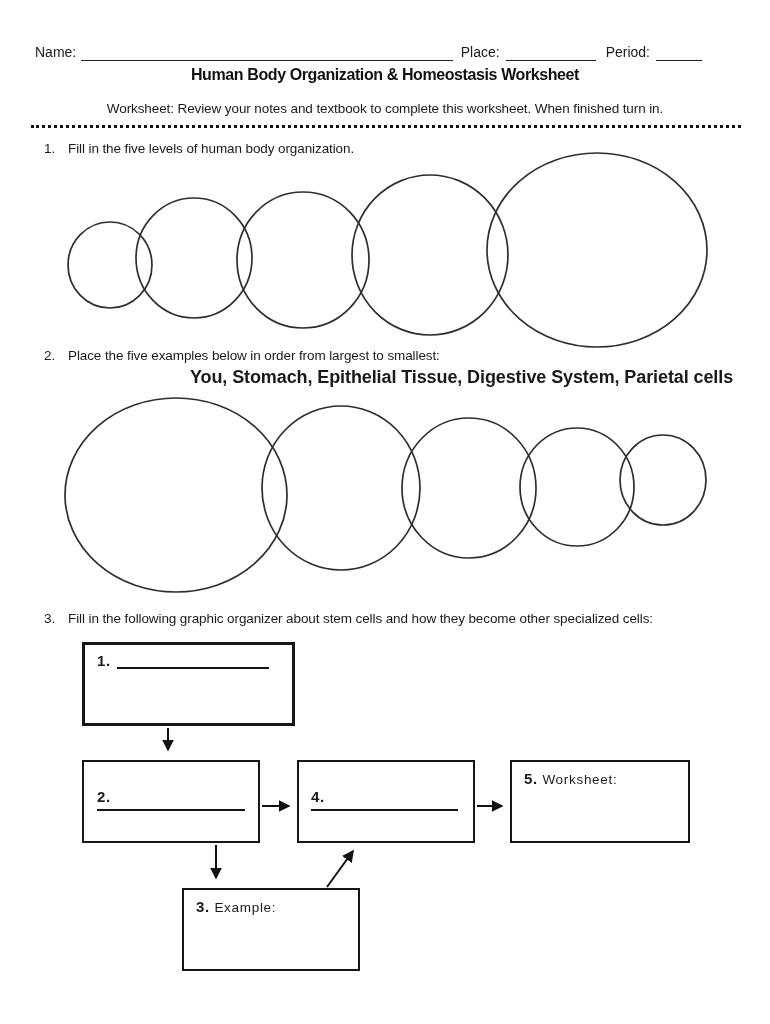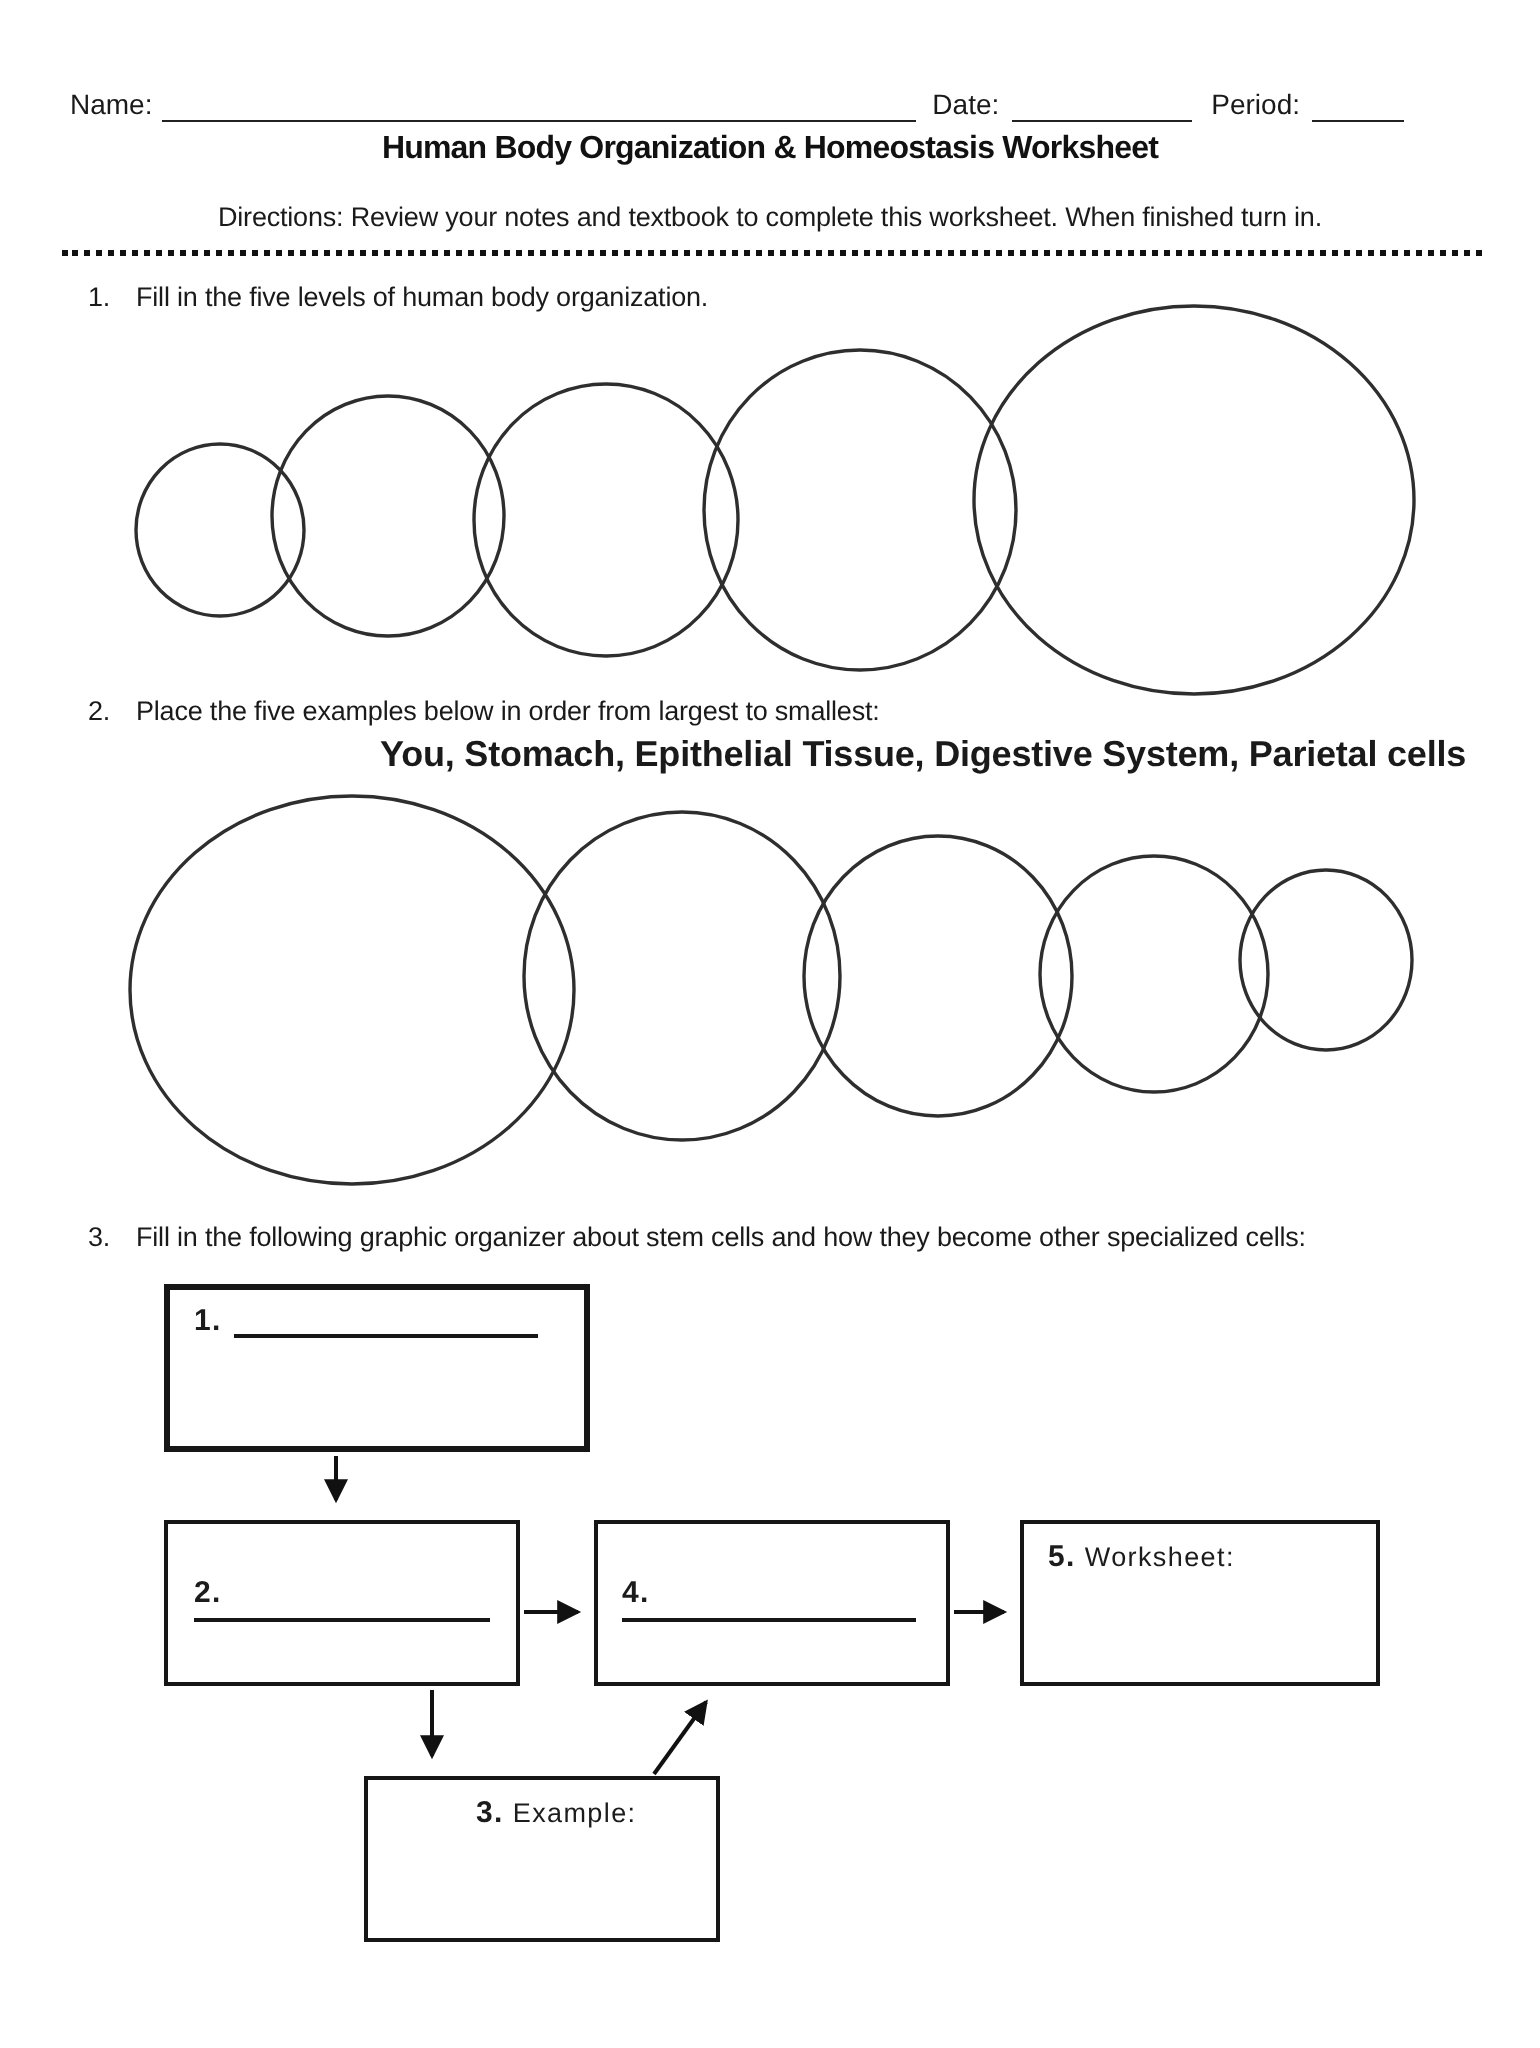--- a/index.html
+++ b/index.html
@@ -51,21 +51,21 @@
   
   .fc-box {
     position:absolute; box-sizing:border-box; background:#fff;
     border:2.5px solid #161616; letter-spacing:0.7px; color:#1c1c1c;
   }
   .fc-box b { font-size:15px; font-weight:bold; }
   .box1 { left:82px; top:642px; width:213px; height:84px; border-width:3px; }
   .box2 { left:82px;  top:760px; width:178px; height:83px; }
   .box4 { left:297px; top:760px; width:178px; height:83px; }
   .box5 { left:510px; top:760px; width:180px; height:83px; }
-  .box3 { left:182px; top:888px; width:178px; height:83px;padding-left:42px; }
+  .box3 { left:182px; top:888px; width:178px; height:83px; }
 
   .b1-row { margin:7px 0 0 12px; display:flex; align-items:flex-end; }
   .b1-blank { width:152px; height:15px; border-bottom:2px solid #161616; margin-left:6px; }
   .b1-caption { text-align:center; font-size:13px; line-height:15.5px; margin-top:5px; }
 
   .numline {
     margin:26px 0 0 13px; width:148px; border-bottom:2px solid #161616;
     padding-bottom:3px; font-size:15px; font-weight:bold; line-height:18px;
   }
   .box4 .numline { margin-left:12px; width:147px; }
@@ -73,28 +73,28 @@
 
   .arrows { left:0; top:0; pointer-events:none; }
   .arrows line { stroke:#111; stroke-width:2; }
 </style>
 </head>
 <body>
 
 <div class="id-row">
   <span class="lbl">Name:</span>
   <span class="blank grow"></span>
-  <span class="lbl">Date:</span>
+  <span class="lbl">Place:</span>
   <span class="blank date"></span>
   <span class="lbl">Period:</span>
   <span class="blank period"></span>
 </div>
 
 <div class="title">Human Body Organization &amp; Homeostasis Worksheet</div>
-<div class="directions">Directions: Review your notes and textbook to complete this worksheet. When finished turn in.</div>
+<div class="directions">Worksheet: Review your notes and textbook to complete this worksheet. When finished turn in.</div>
 <div class="dotted-sep"></div>
 
 <div class="q q1">
   <span class="qnum">1.</span>
   <span>Fill in the five levels of human body organization.</span>
 </div>
 
 <svg class="circles" style="left:0; top:150px;" width="770" height="206" viewBox="0 0 770 206">
   <ellipse cx="110" cy="115" rx="42" ry="43"></ellipse>
   <ellipse cx="194" cy="108" rx="58" ry="60"></ellipse>

